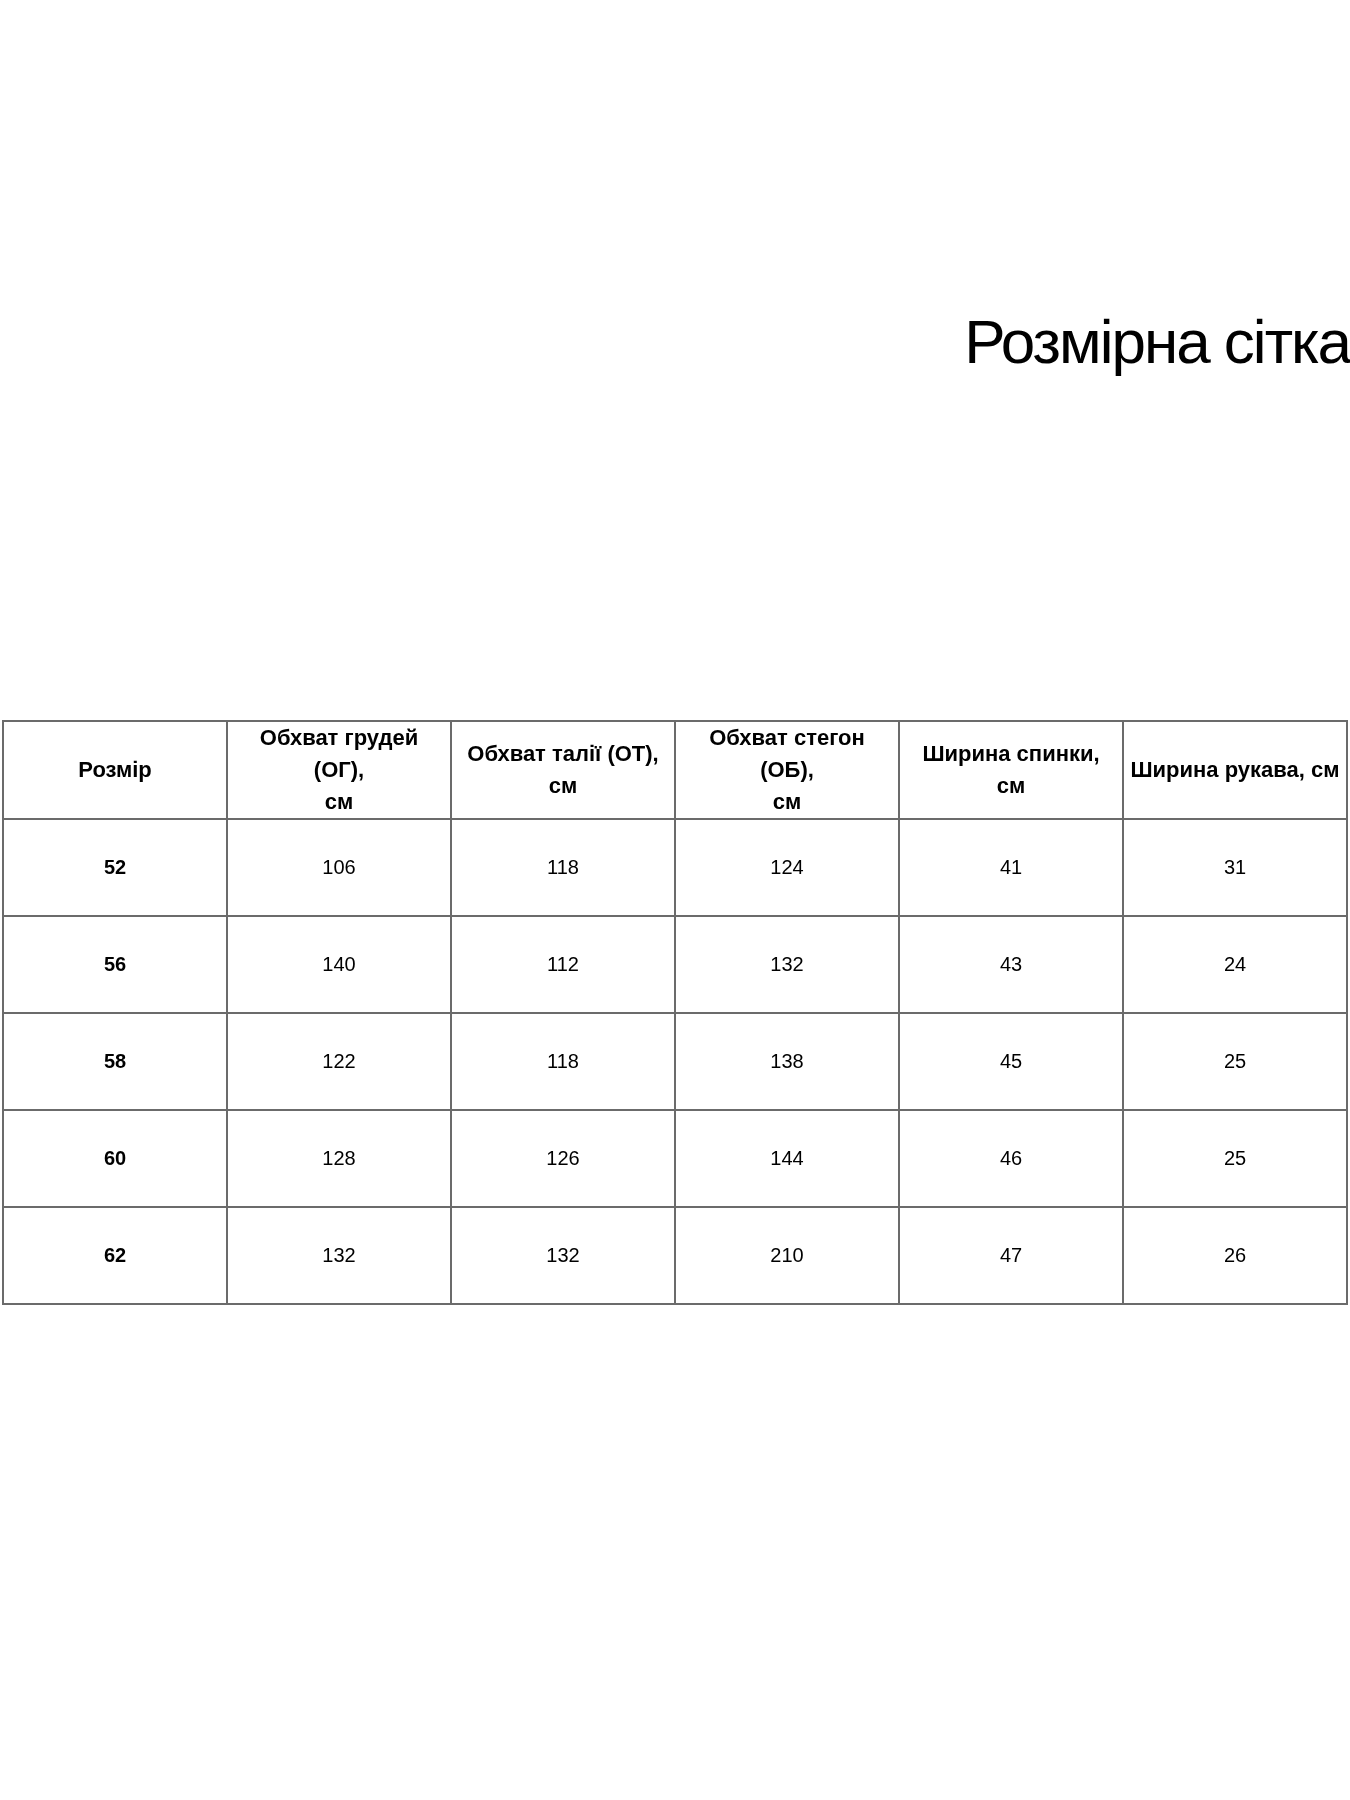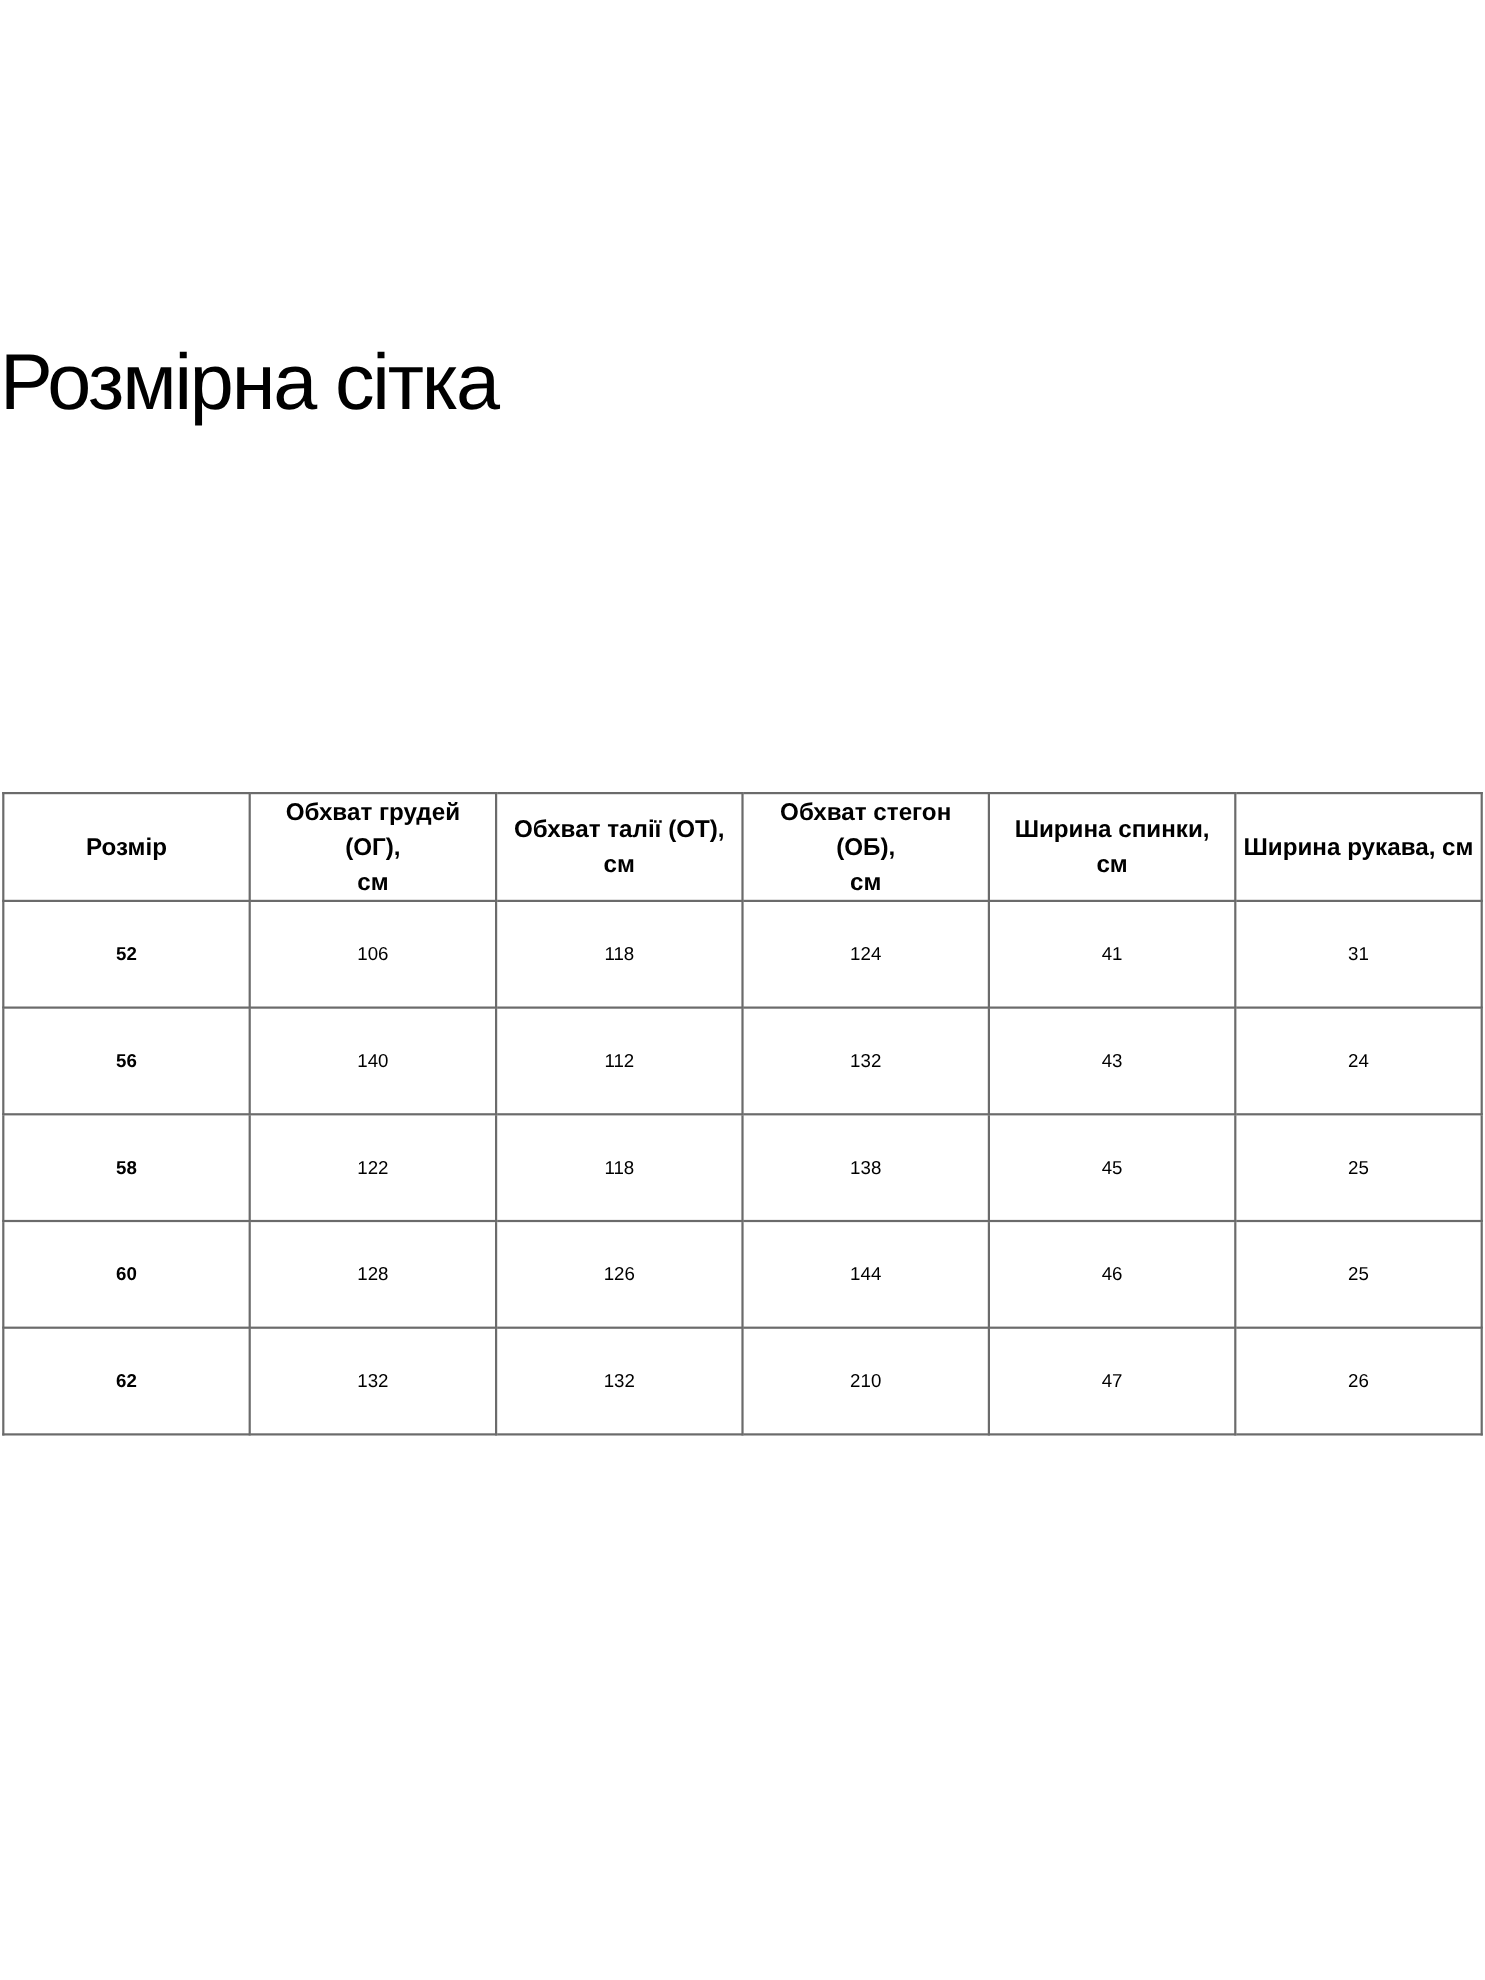--- a/index.html
+++ b/index.html
@@ -13,22 +13,22 @@
     height: 1800px;
     font-family: "Liberation Sans", sans-serif;
     color: #000000;
     overflow: hidden;
   }
   .page-title {
     position: absolute;
     top: 246px;
     left: 0;
     width: 100%;
-    text-align: left;
-    font-size: 72px;
+    text-align: right;
+    font-size: 62px;
     font-weight: 400;
     line-height: 108px;
     letter-spacing: -2px;
     white-space: nowrap;
   }
   table.size-table {
     position: absolute;
     top: 720px;
     left: 2px;
     width: 1346px;
@@ -50,21 +50,21 @@
   .size-table thead th {
     font-size: 22px;
     font-weight: 700;
     line-height: 32px;
     white-space: pre-line;
   }
   .size-table tbody tr {
     height: 97px;
   }
   .size-table tbody td {
-    font-size: 17px;
+    font-size: 20px;
     font-weight: 400;
   }
   .size-table tbody td:first-child {
     font-weight: 700;
   }
 </style>
 </head>
 <body style="background: rgb(255, 255, 255); color: rgb(0, 0, 0);">
 
 <h1 class="page-title">Розмірна сітка</h1>

